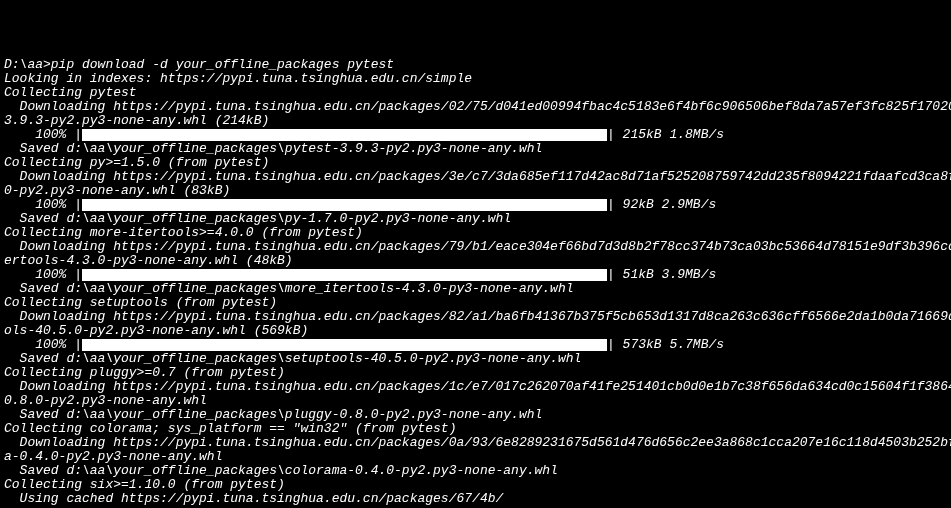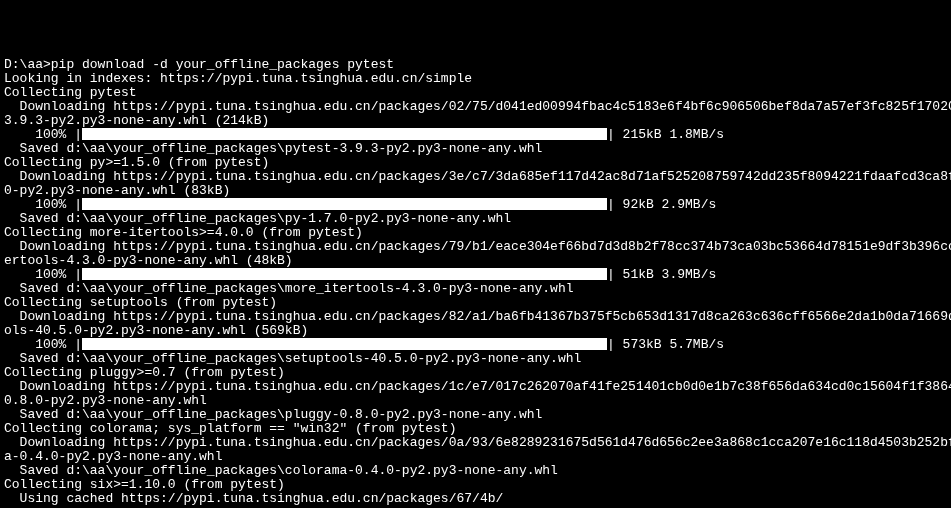--- a/index.html
+++ b/index.html
@@ -1,29 +1,29 @@
 <!DOCTYPE html>
 <html><head>
 <meta charset="utf-8">
 <style>
-  * { margin: 0; padding: 0; box-sizing: border-box; }
+  * { margin: 0; padding: 0; box-sizing: border-box; font-style: italic; }
   body {
     background: #000;
     color: #fff;
     font-family: "Consolas", "Courier New", monospace;
     font-size: 13px;
     line-height: 14px;
     padding: 2px 4px;
     width: 951px;
     height: 508px;
     overflow: hidden;
     white-space: pre;
   }
   .line { white-space: pre; }
-  .progress-line { display: flex; }
+  .progress-line { display: flex; align-items: center; }
   .progress-label { white-space: pre; }
   .progress-bar {
     display: inline-block;
     background: #fff;
     height: 12px;
     vertical-align: middle;
   }
   .progress-trail { white-space: pre; }
 </style>
 </head>

